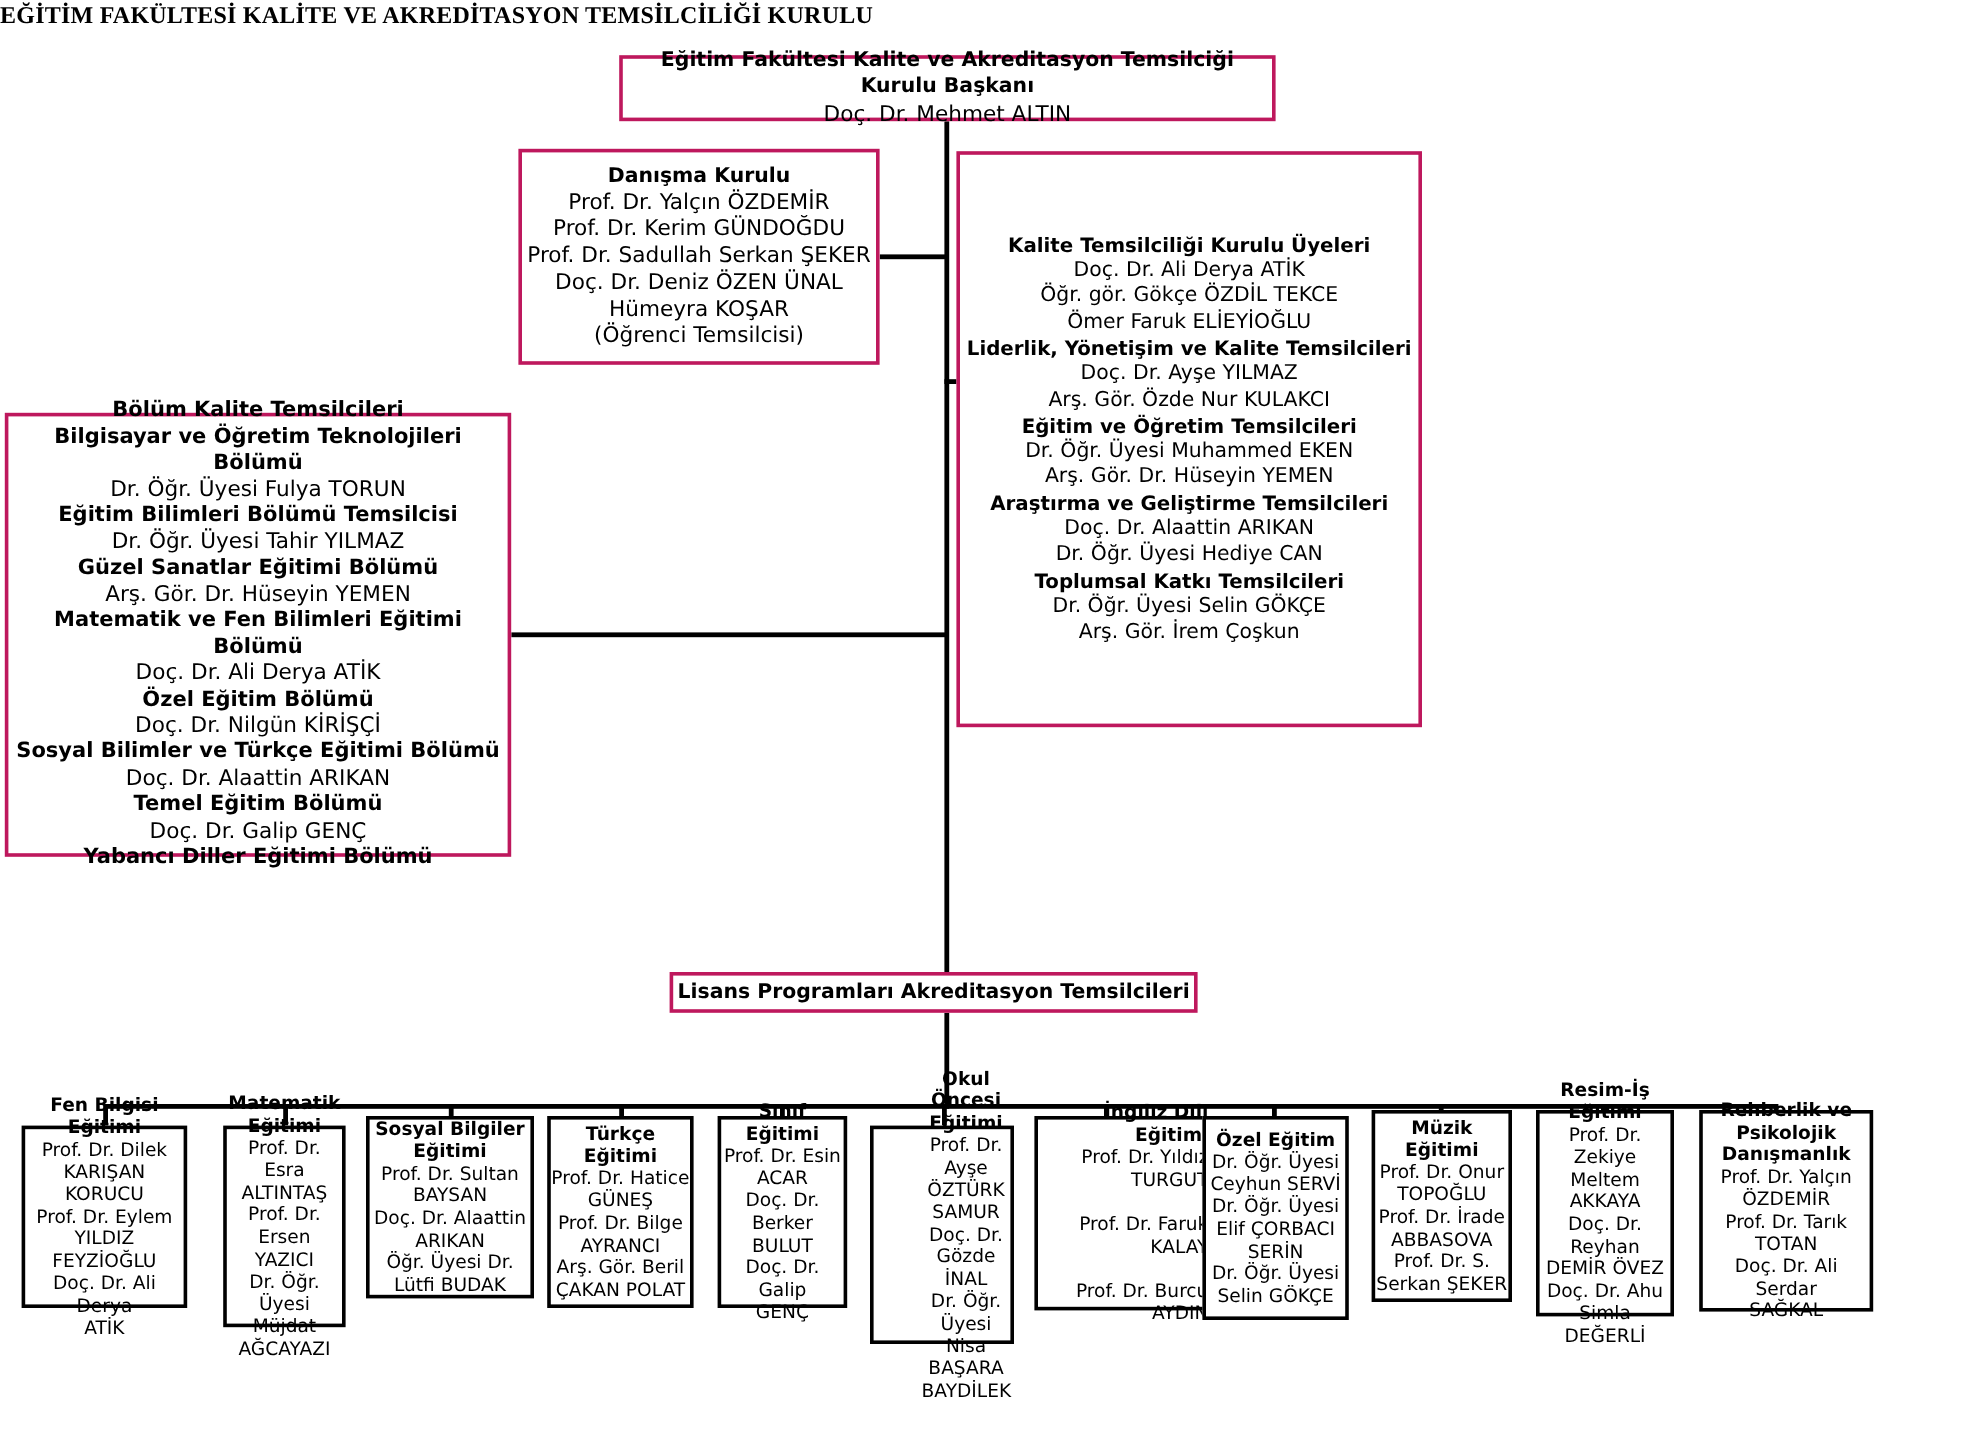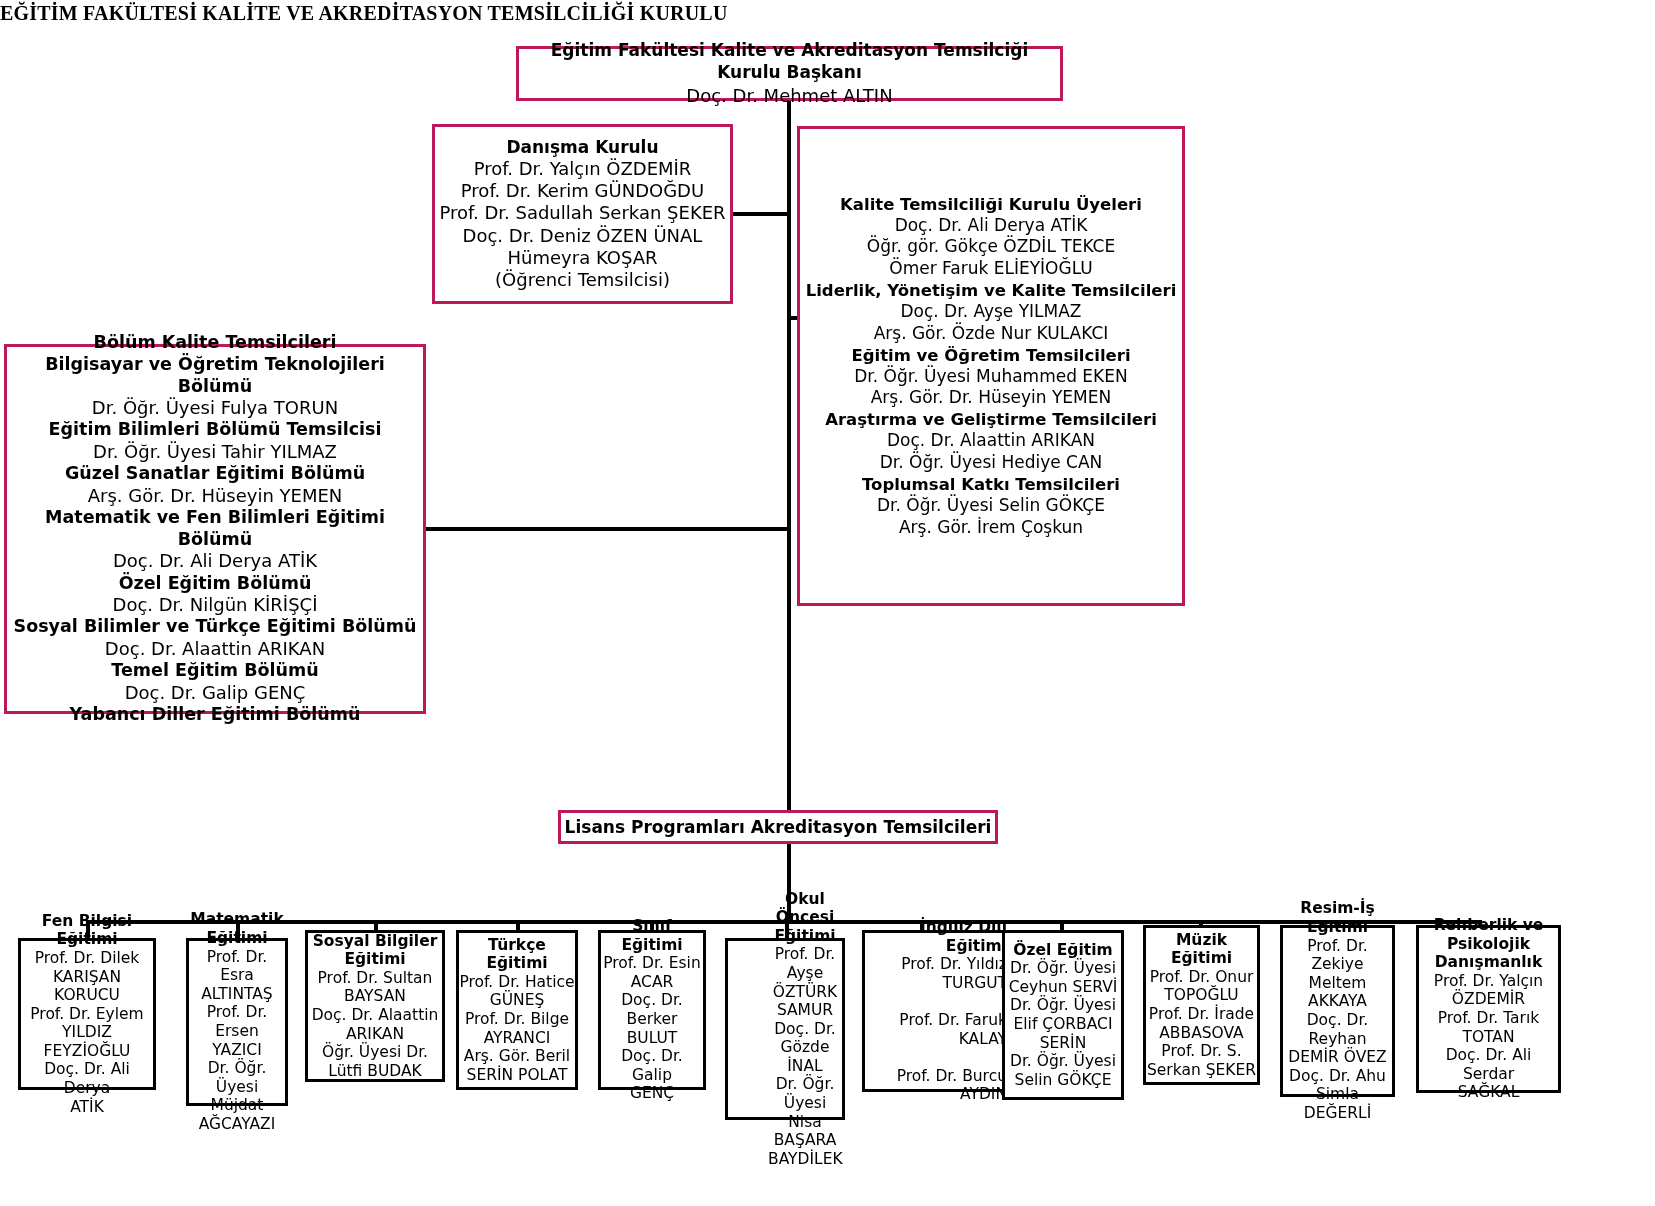--- a/index.html
+++ b/index.html
@@ -212,21 +212,21 @@
         <div class="ln">Öğr. Üyesi Dr.</div>
         <div class="ln">Lütfi BUDAK</div>
       </div>
       <div class="prog" style="left: 456px; top: 930px; width: 122px; height: 160px;">
         <div class="hd">Türkçe Eğitimi</div>
         <div class="ln">Prof. Dr. Hatice</div>
         <div class="ln">GÜNEŞ</div>
         <div class="ln">Prof. Dr. Bilge</div>
         <div class="ln">AYRANCI</div>
         <div class="ln">Arş. Gör. Beril</div>
-        <div class="ln">SERİN POLAT</div>
+        <div class="ln">ÇAKAN POLAT</div>
       </div>
       <div class="prog" style="left: 598px; top: 930px; width: 108px; height: 160px;">
         <div class="hd">Sınıf Eğitimi</div>
         <div class="ln">Prof. Dr. Esin</div>
         <div class="ln">ACAR</div>
         <div class="ln">Doç. Dr. Berker</div>
         <div class="ln">BULUT</div>
         <div class="ln">Doç. Dr. Galip</div>
         <div class="ln">GENÇ</div>
       </div>

